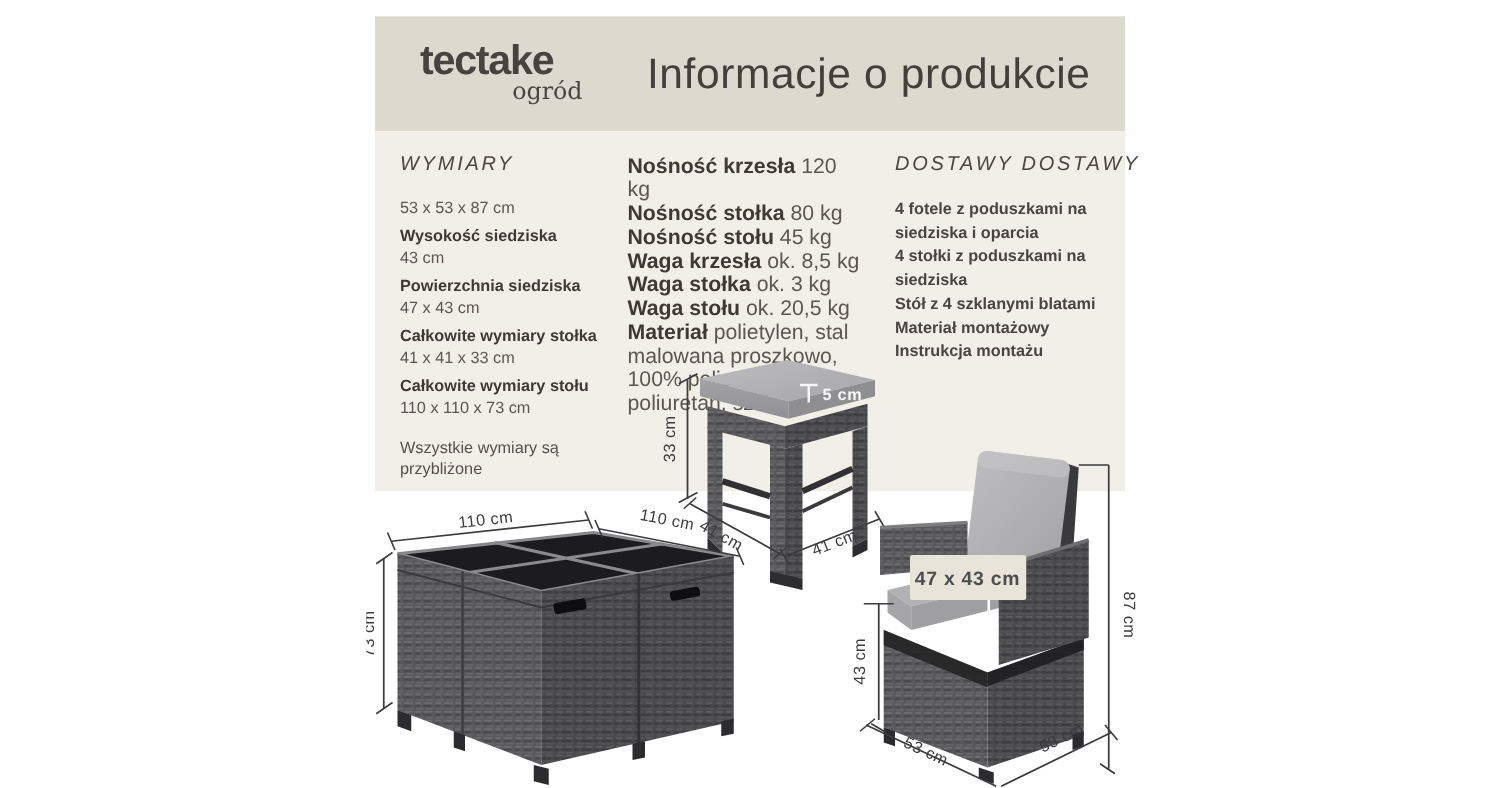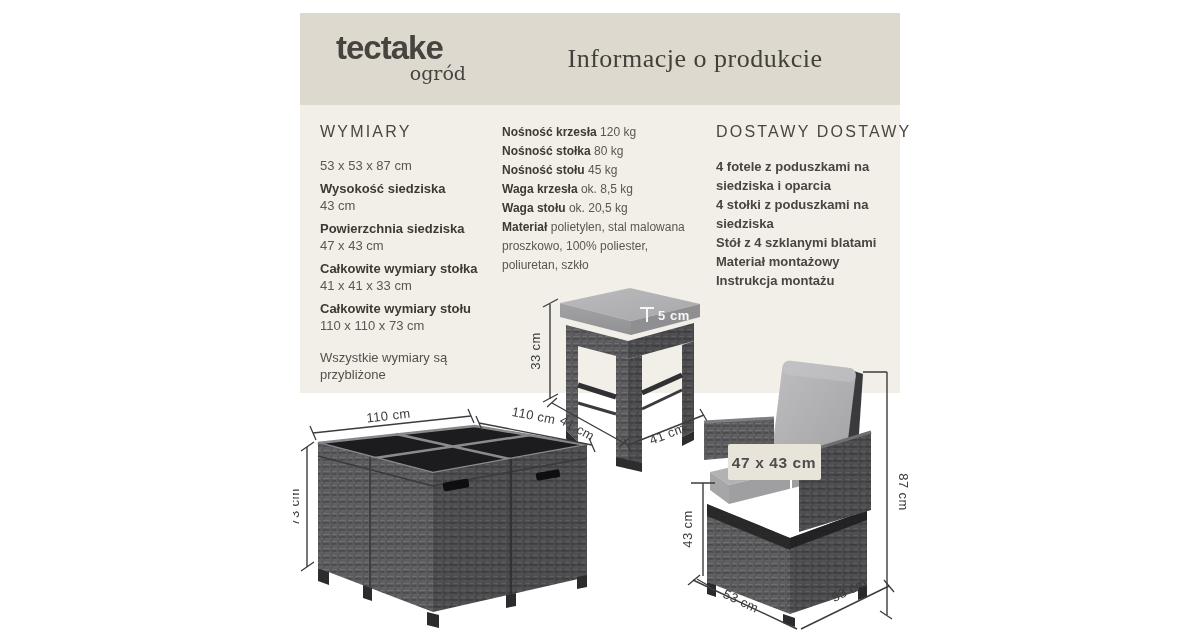--- a/index.html
+++ b/index.html
@@ -18,41 +18,41 @@
     letter-spacing:-1px;color:#474440;line-height:34px;text-align:left;
   }
   .logo-sub{
     font-family:"DejaVu Serif",serif;font-size:19px;color:#474440;line-height:20px;
     margin-top:-2px;
     text-align:right;
   }
   .header-title{
     position:absolute;left:200px;top:0;width:390px;height:92px;
     display:flex;align-items:center;justify-content:center;
-    font-family:Liberation Serif, serif;font-size:26px;color:#43403c;letter-spacing:.5px;
+    font-family:Liberation Sans, sans-serif;font-size:34px;color:#43403c;letter-spacing:.5px;
     white-space:nowrap;
   }
   
   .band-content{
     position:absolute;left:300px;top:105px;width:600px;height:288px;
     background:#f1efe8;
   }
   .col{position:absolute;top:18px;}
   .col-1{left:20px;width:180px;}
   .col-2{left:202px;width:188px;}
   .col-3{left:416px;width:176px;}
   .col-head{
     font-size:16px;letter-spacing:2.2px;color:#4b463f;font-weight:400;
-    margin-bottom:16px;white-space:nowrap;
+    margin-bottom:16px;white-space:nowrap;font-style:italic;
   }
   .dim-item{margin-bottom:5px;}
   .dim-label{font-size:13px;font-weight:700;color:#3e3933;line-height:17.5px;}
   .dim-value{font-size:13px;font-weight:400;color:#5b5650;line-height:17.5px;margin-bottom:4px;}
   .dim-note{font-size:13px;color:#55504a;line-height:17.5px;margin-top:14px;}
-  .tech-line{font-size:12px;line-height:19px;color:#5b5650;}
+  .tech-line{font-size:17px;line-height:19px;color:#5b5650;}
   .tech-line b{color:#3e3933;font-weight:700;}
   .dlv-item{font-size:13px;font-weight:600;line-height:19px;color:#494440;}
   
   .diagram{position:absolute;}
   .svg-stool{left:527px;top:279px;}
   .svg-table{left:293px;top:407px;}
   .svg-chair{left:677px;top:352px;}
   .dimline{stroke:#3c3c3e;stroke-width:1.4;fill:none;}
   .dimtick{stroke:#3c3c3e;stroke-width:1.3;fill:none;}
   .dimtxt{
@@ -134,20 +134,21 @@
         <div class="dim-value">110 x 110 x 73 cm</div>
       </div>
       <div class="dim-note">Wszystkie wymiary są przybliżone</div>
     </div>
 
     <div class="col col-2">
       <div class="tech-line"><b>Nośność krzesła</b> <span>120 kg</span></div>
       <div class="tech-line"><b>Nośność stołka</b> <span>80 kg</span></div>
       <div class="tech-line"><b>Nośność stołu</b> <span>45 kg</span></div>
       <div class="tech-line"><b>Waga krzesła</b> <span>ok. 8,5 kg</span></div>
+      <div class="tech-line"><b>Waga stołka</b> <span>ok. 3 kg</span></div>
       <div class="tech-line"><b>Waga stołu</b> <span>ok. 20,5 kg</span></div>
       <div class="tech-line"><b>Materiał</b> <span>polietylen, stal malowana proszkowo, 100% poliester, poliuretan, szkło</span></div>
     </div>
 
     <div class="col col-3">
       <div class="col-head">DOSTAWY DOSTAWY</div>
       <div class="dlv-item">4 fotele z poduszkami na siedziska i oparcia</div>
       <div class="dlv-item">4 stołki z poduszkami na siedziska</div>
       <div class="dlv-item">Stół z 4 szklanymi blatami</div>
       <div class="dlv-item">Materiał montażowy</div>

